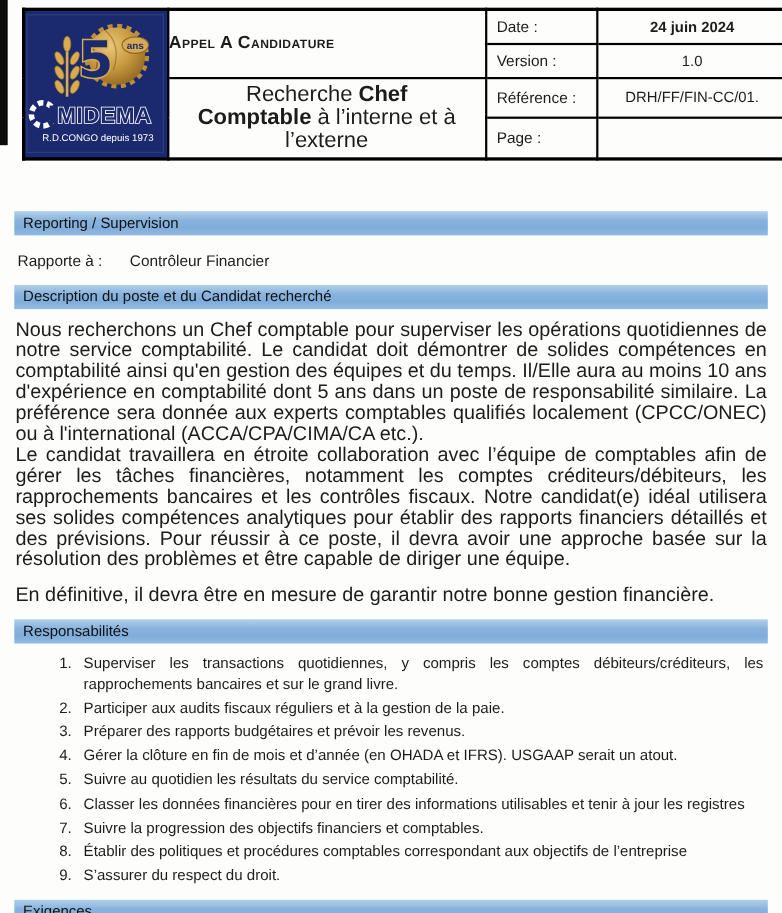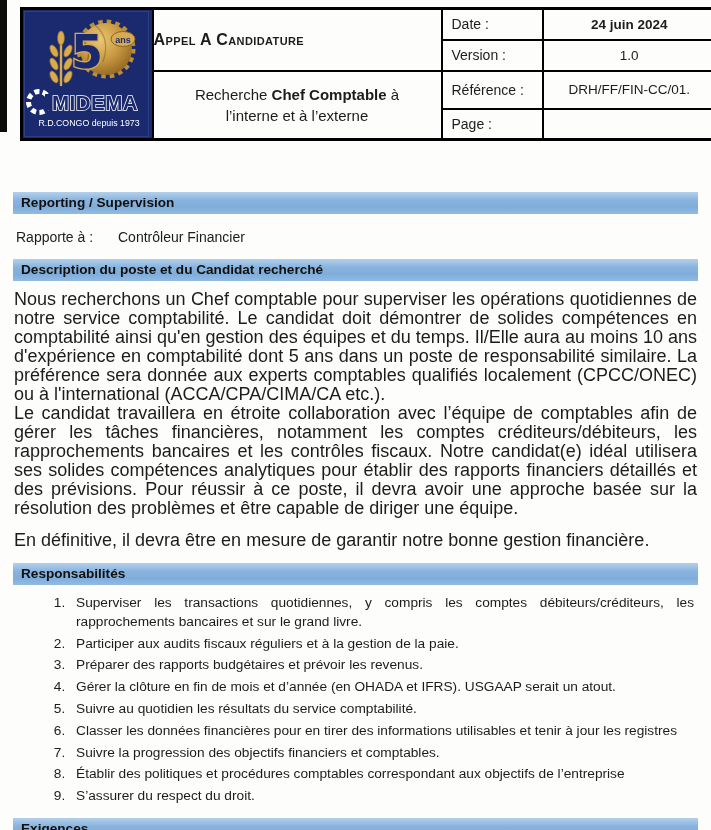--- a/index.html
+++ b/index.html
@@ -17,31 +17,31 @@
     position:absolute; left:20px; top:7px; width:672px;
     border-collapse:collapse; table-layout:fixed;
     border:3px solid #000;
   }
   table.hdr td { border:2px solid #000; vertical-align:middle; }
   td.logo-cell { width:131px; padding:0; background:#1b2a6e; }
   td.title-cell {
     width:289px; 
     font-variant:small-caps; font-weight:bold; font-size:16px; letter-spacing:.4px;
   }
-  td.subtitle-cell { text-align:center; font-size:15px; line-height:21px; padding:4px 18px;border-radius:20px; }
+  td.subtitle-cell { text-align:center; font-size:20px; line-height:21px; padding:4px 18px;border-radius:20px; }
   td.meta-label { width:101px; font-size:14px; padding:6px 4px 6px 9px; height:31px; }
   td.meta-value { width:174px; text-align:center; font-size:13.5px; }
   td.meta-value.bold { font-weight:bold; }
   .logo-svg { display:block; }
 
   
   .content { position:absolute; left:13px; top:192px; width:685px; }
   .section-bar {
     background:linear-gradient(180deg,#b3d0ea 0%,#88b3de 38%,#7fadda 70%,#93bbe2 100%);
-    font-weight:bold; font-size:13.6px; color:#101010;
+    font-weight:normal; font-size:13.6px; color:#101010;
     padding:3px 8px 4px 8px; margin-bottom:0;
   }
   .kv { display:flex; font-size:14px; margin:14px 0 0 3px; line-height:18px; }
   .kv-label { width:102px; flex:0 0 102px; }
   .kv-value { flex:1; }
   .para { font-size:18px; line-height:19px; text-align:justify; margin:9px 1px 0 1px; }
   .para.cont { margin-top:0; }
   .para.final { margin-top:13px; }
   .bar-resp { margin-top:13px; }
   .bar-exi  { margin-top:12px; }

